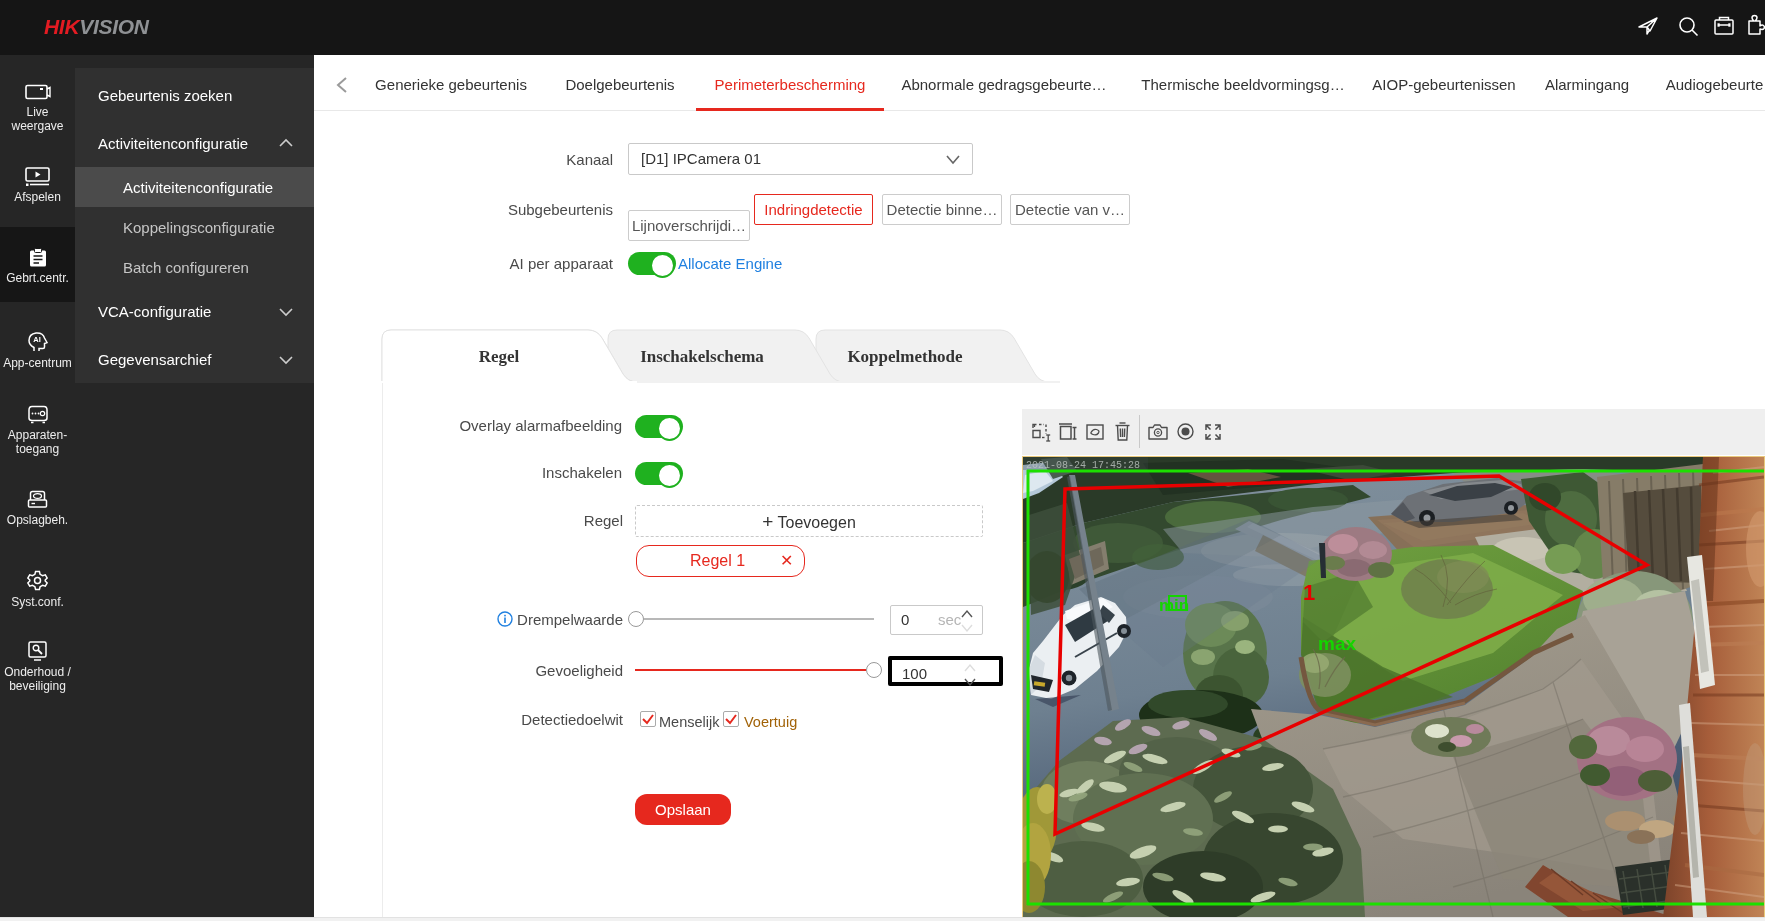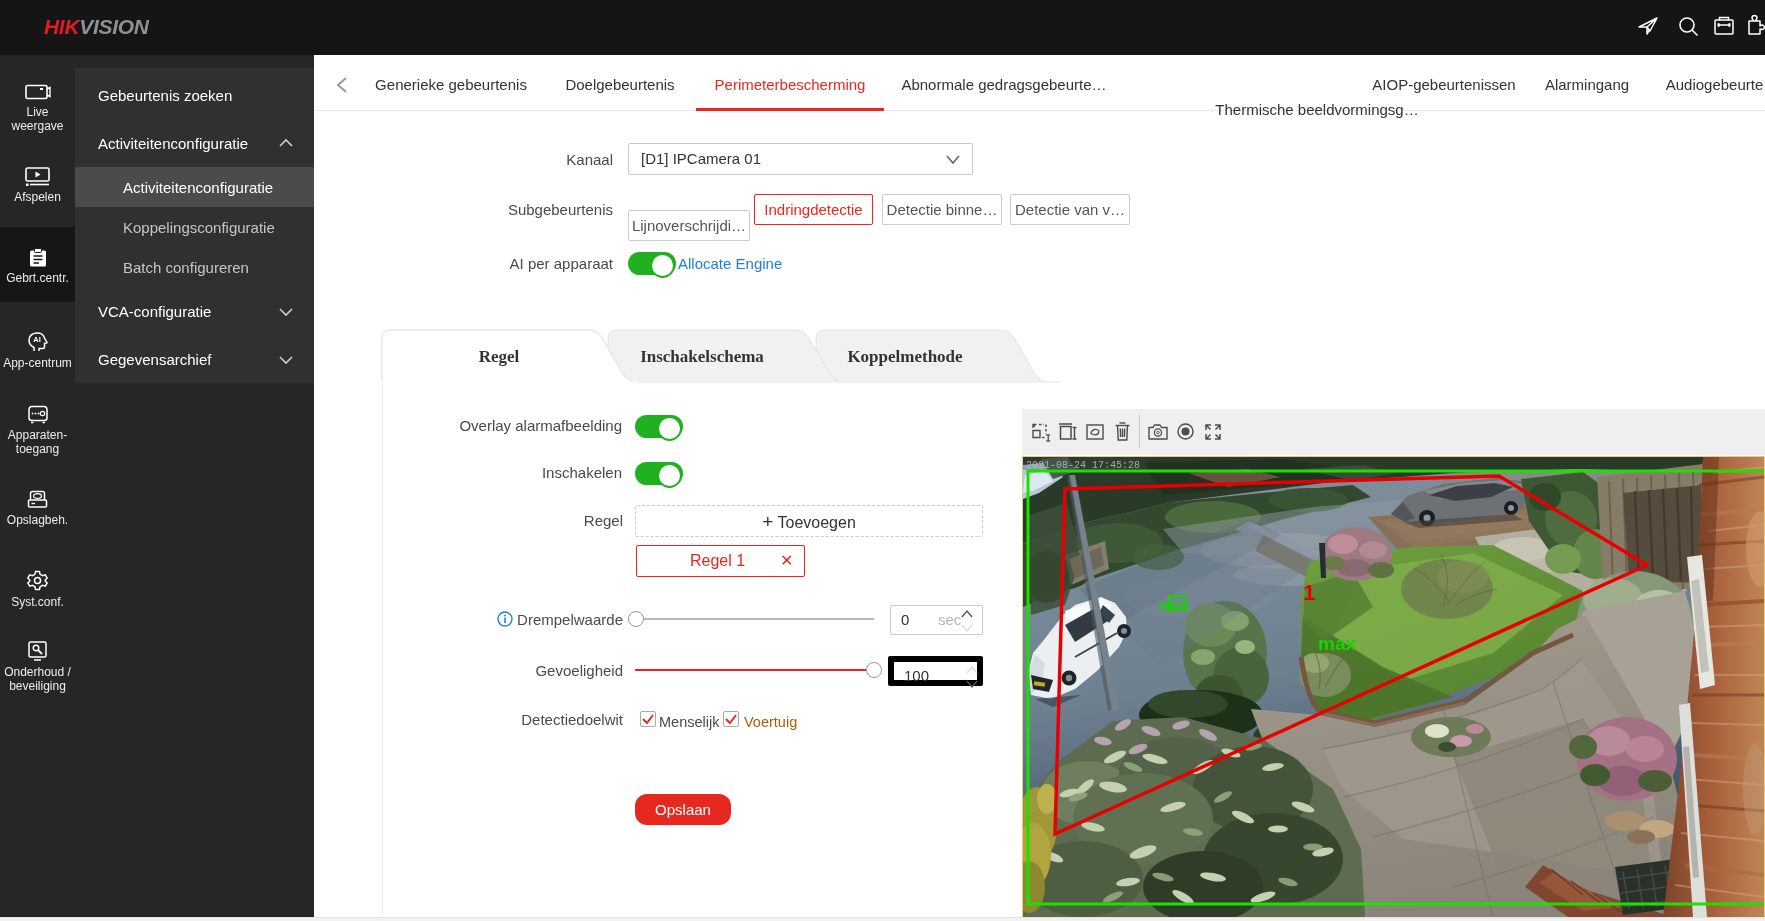--- a/index.html
+++ b/index.html
@@ -34,21 +34,21 @@
 
 <div class="abs" style="left:314px;top:110px;width:1451px;height:1px;background:#e8e8e8;"></div>
 <div class="abs" style="left:696px;top:108px;width:188px;height:3px;background:#e6281e;"></div>
 <svg class="abs" style="left:334px;top:76px;" width="16" height="18">
     <path d="M12 2 L4 9 L12 16" fill="none" stroke="#9a9a9a" stroke-width="2"></path>
   </svg>
 <div class="tabtxt" style="left:451px;">Generieke gebeurtenis</div>
 <div class="tabtxt" style="left:620px;">Doelgebeurtenis</div>
 <div class="tabtxt" style="left:790px;color:#e6281e;text-align:center;">Perimeterbescherming</div>
 <div class="tabtxt" style="left:1004px;">Abnormale gedragsgebeurte…</div>
-<div class="tabtxt" style="left:1317px;margin-top:25px;">Thermische beeldvormingsg…</div>
+<div class="tabtxt" style="left:1243px;">Thermische beeldvormingsg…</div>
 <div class="tabtxt" style="left:1444px;">AIOP-gebeurtenissen</div>
 <div class="tabtxt" style="left:1587px;">Alarmingang</div>
 <div class="tabtxt" style="left:1722px;">Audiogebeurte…</div>
 
 <div class="flabel" style="left:393px;top:151px;">Kanaal</div>
 <div class="abs" style="left:628px;top:143px;width:345px;height:32px;border:1px solid #c9c9c9;border-radius:2px;background:#fff;">
   <div class="abs" style="left:12px;top:6px;font-size:15px;color:#333;">[D1] IPCamera 01</div>
   <svg class="abs" style="right:12px;top:11px;" width="14" height="10">
       <path d="M1 1 L7 8 L13 1" fill="none" stroke="#666" stroke-width="1.6"></path>
     </svg>
@@ -79,21 +79,21 @@
 
 <div class="flabel" style="left:402px;top:417px;">Overlay alarmafbeelding</div>
 <div class="toggle" style="left:635px;top:415px;"></div>
 <div class="flabel" style="left:402px;top:464px;">Inschakelen</div>
 <div class="toggle" style="left:635px;top:462px;"></div>
 
 <div class="flabel" style="left:403px;top:512px;">Regel</div>
 <div class="abs" style="left:635px;top:505px;width:348px;height:32px;border:1px dashed #c9c9c9;border-radius:2px;">
   <div class="abs" style="left:0;top:5px;width:100%;text-align:center;font-size:16px;color:#333;"><span style="font-size:19px;font-weight:300;">+</span> Toevoegen</div>
 </div>
-<div class="abs" style="left:636px;top:545px;width:169px;height:32px;border:1px solid #e6281e;border-radius:2px;">
+<div class="abs" style="left:636px;top:545px;width:169px;height:32px;border:1px solid #e6281e;border-radius:13px;">
   <div class="abs" style="left:53px;top:6px;font-size:16px;color:#e6281e;">Regel 1</div>
   <div class="abs" style="left:143px;top:5px;font-size:16px;color:#e6281e;">✕</div>
 </div>
 
 <svg class="abs" style="left:497px;top:611px;" width="16" height="16">
     <circle cx="8" cy="8" r="7" fill="none" stroke="#2080e0" stroke-width="1.4"></circle>
     <rect x="7.2" y="6.5" width="1.6" height="5.5" fill="#2080e0"></rect>
     <rect x="7.2" y="3.8" width="1.6" height="1.6" fill="#2080e0"></rect>
   </svg>
 <div class="flabel" style="left:403px;top:611px;">Drempelwaarde</div>
@@ -104,21 +104,21 @@
   <div class="abs" style="left:47px;top:5px;font-size:15px;color:#b5b5b5;">sec</div>
   <svg class="abs" style="left:68px;top:3px;" width="16" height="24">
       <path d="M3 8 L8 2 L13 8" fill="none" stroke="#555" stroke-width="1.4"></path>
       <path d="M3 16 L8 22 L13 16" fill="none" stroke="#ddd" stroke-width="1.4"></path>
     </svg>
 </div>
 
 <div class="flabel" style="left:403px;top:662px;">Gevoeligheid</div>
 <div class="abs" style="left:635px;top:669px;width:231px;height:2px;background:#e6281e;"></div>
 <div class="abs" style="left:866px;top:662px;width:16px;height:16px;border:1px solid #999;border-radius:50%;background:#fff;"></div>
-<div class="abs" style="left:888px;top:656px;width:95px;height:30px;border:6px solid #000000;border-radius:2px;">
+<div class="abs" style="left:888px;top:656px;width:115px;height:30px;border:4px solid #000000;border-radius:2px;">
   <div class="abs" style="left:10px;top:5px;font-size:15px;color:#333;">100</div>
   <svg class="abs" style="left:70px;top:3px;" width="16" height="24">
       <path d="M3 8 L8 2 L13 8" fill="none" stroke="#ddd" stroke-width="1.4"></path>
       <path d="M3 16 L8 22 L13 16" fill="none" stroke="#555" stroke-width="1.4"></path>
     </svg>
 </div>
 
 <div class="flabel" style="left:403px;top:711px;">Detectiedoelwit</div>
 <div class="abs" style="left:640px;top:711px;width:16px;height:16px;border:1px solid #aaa;border-radius:2px;">
  <svg width="14" height="14" style="position:absolute;left:0;top:0;">

